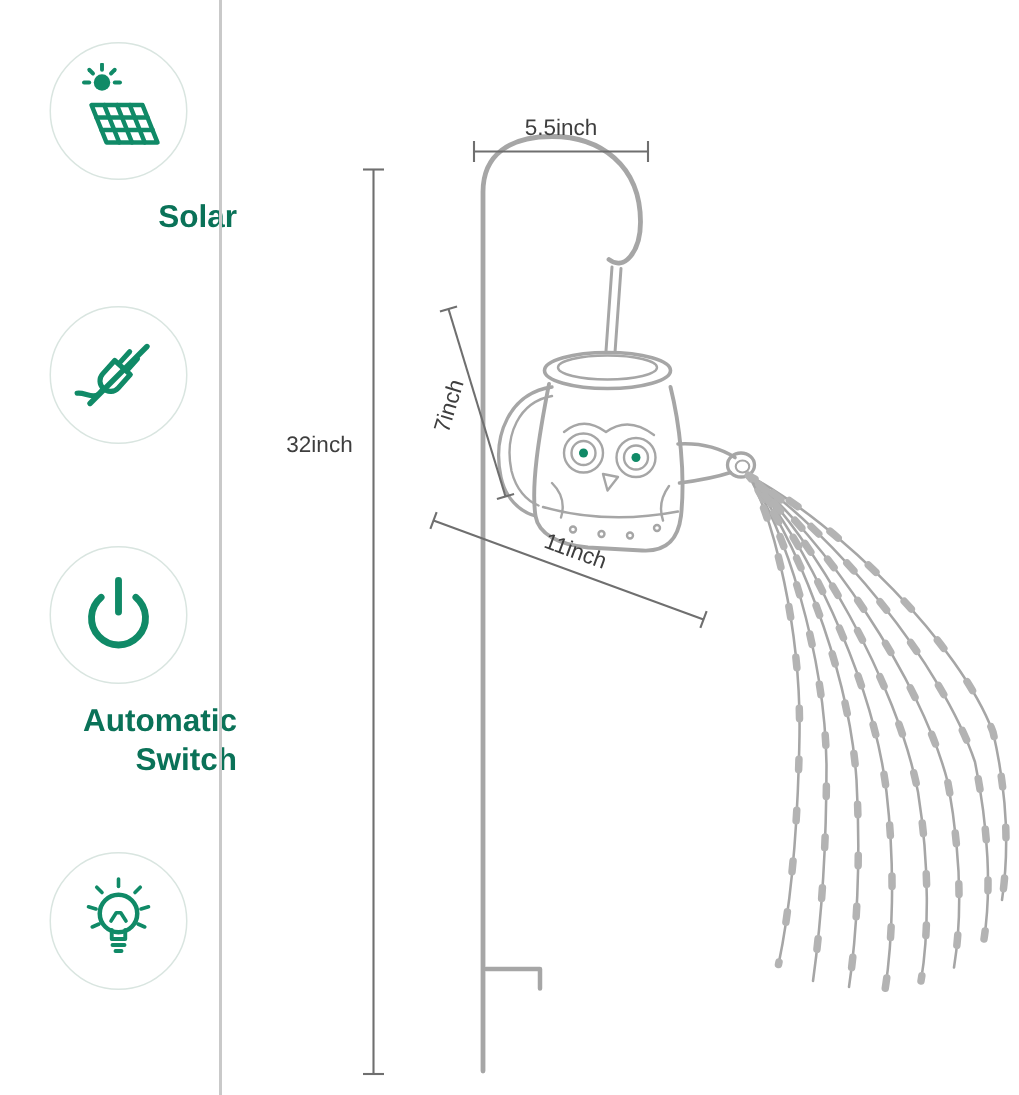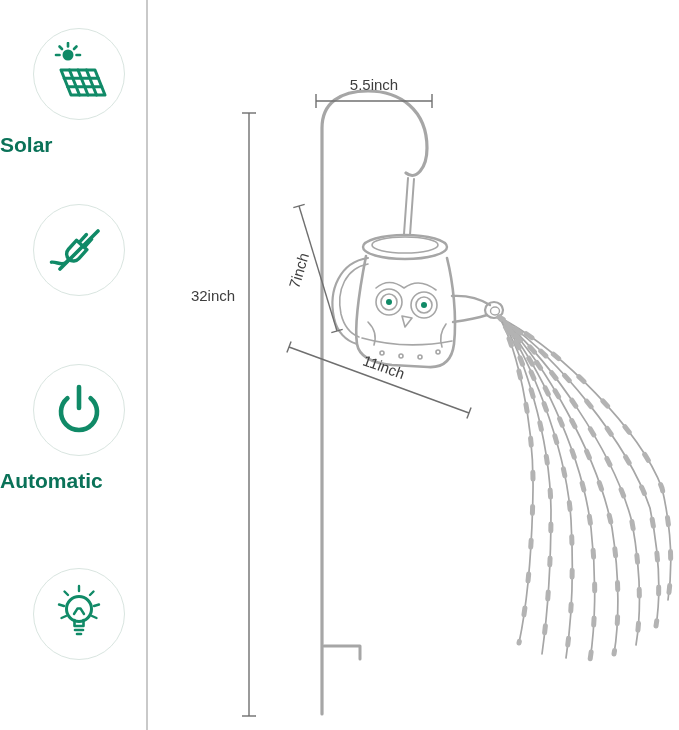--- a/index.html
+++ b/index.html
@@ -5,21 +5,21 @@
   * { margin:0; padding:0; box-sizing:border-box; }
   html,body { background:#ffffff; }
   body {
     width:679px; height:730px;
     position:relative; overflow:hidden;
     font-family:"Liberation Sans", sans-serif;
   }
   .sidebar { position:absolute; left:0; top:0; width:146px; height:730px; }
   .divider { position:absolute; left:146px; top:0; width:2px; height:730px;
              background:var(--divider,#c9c9c9); }
-  .feature { position:absolute; left:0; width:158px; text-align:left; }
+  .feature { position:absolute; left:0; width:158px; text-align:right; }
   .f1{top:28px} .f2{top:204px} .f3{top:364px} .f4{top:568px}
   .icon-circle {
     width:92px; height:92px; border-radius:50%;
     border:1.5px solid #d9e5e0; background:#ffffff;
     margin:0 auto; display:flex; align-items:center; justify-content:center;
   }
   .icon-circle svg { width:64px; height:64px; }
   .feature-label {
     margin-top:12px; font-size:21px; font-weight:bold;
     color:var(--label-green,#0a7258); line-height:1.22;
@@ -83,20 +83,21 @@
 
   <div class="feature f3">
     <div class="icon-circle">
       <svg viewBox="0 0 64 64">
         <path class="ic" stroke-width="4.6" d="M43.6 20.2 A18 18 0 1 1 20.4 20.2"></path>
         <line class="ic" stroke-width="4.6" x1="32" y1="9" x2="32" y2="30"></line>
       </svg>
     </div>
     <div class="feature-label">
       <div>Automatic</div>
+      <div>Switch</div>
     </div>
   </div>
 
   <div class="feature f4">
     <div class="icon-circle">
       <svg viewBox="0 0 64 64">
         <circle class="ic" stroke-width="3" cx="32" cy="27" r="12.5"></circle>
         <path class="ic" stroke-width="2.4" d="M27 32 L30.5 26.5 L33.5 26.5 L37 32"></path>
         <path class="ic" stroke-width="2.6" d="M27.5 38 L27.5 44 L36.5 44 L36.5 38"></path>
         <line class="ic" stroke-width="2.6" x1="28" y1="48" x2="36" y2="48"></line>

